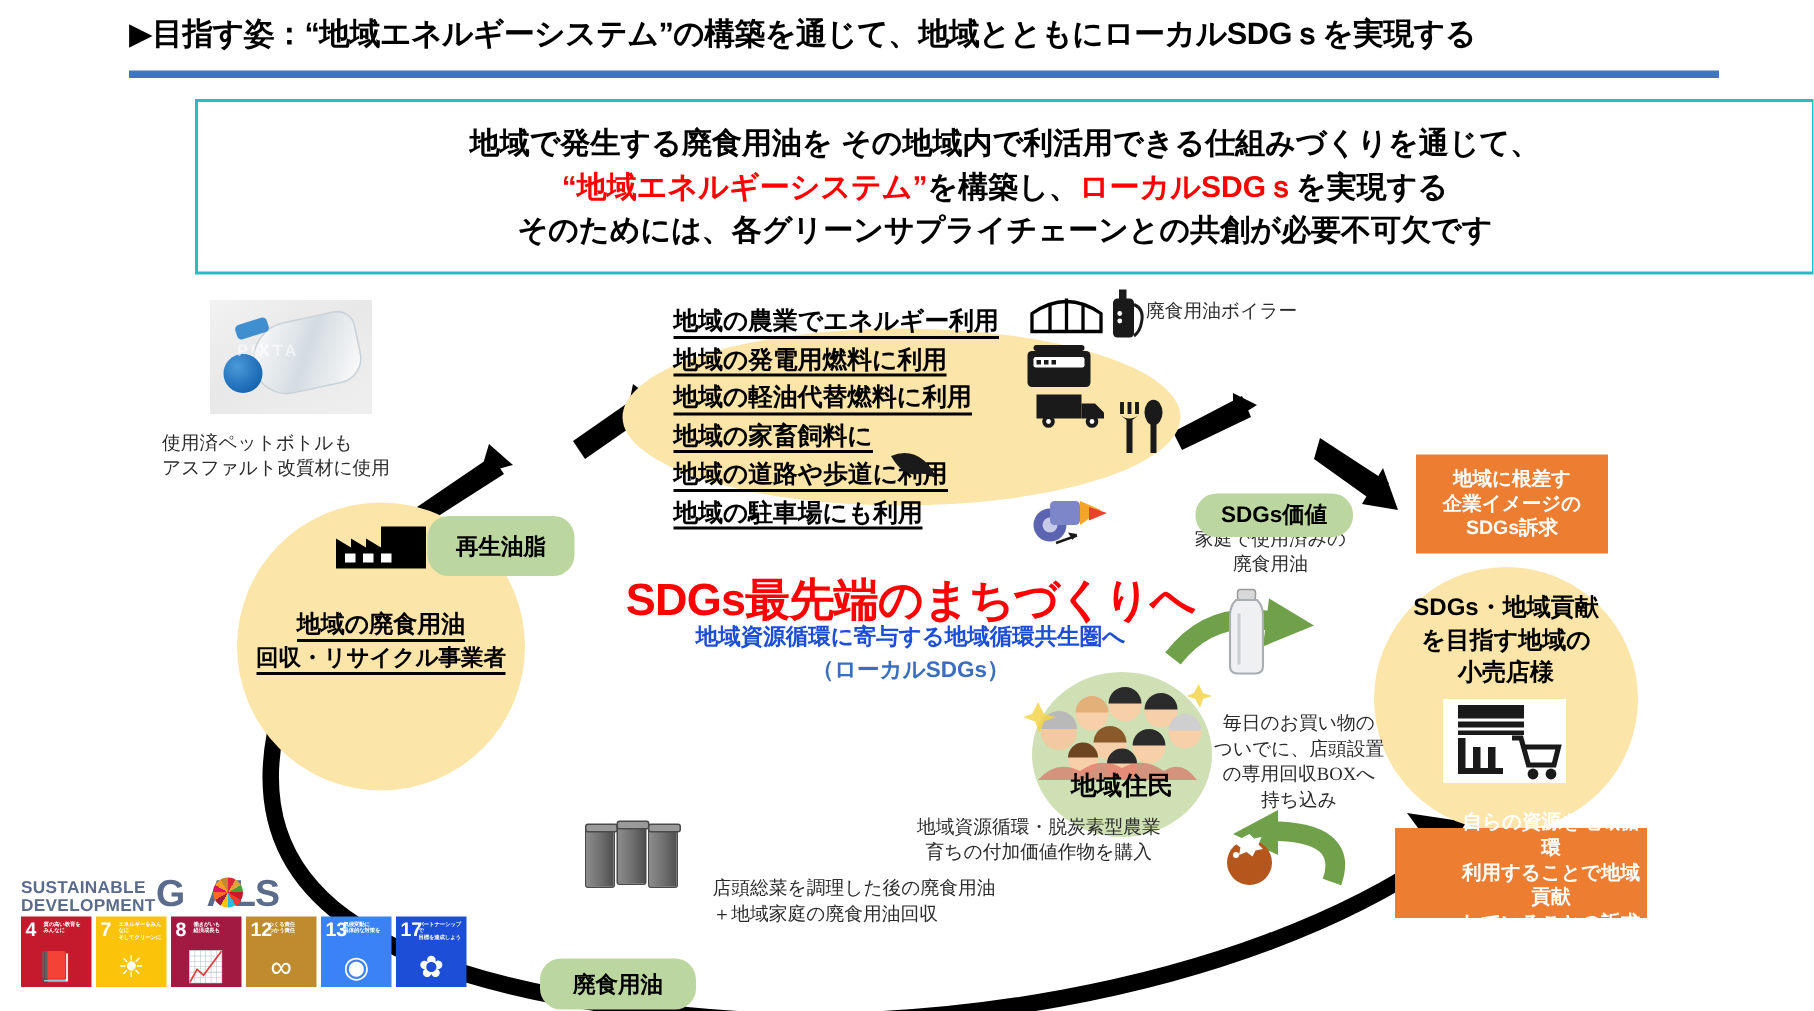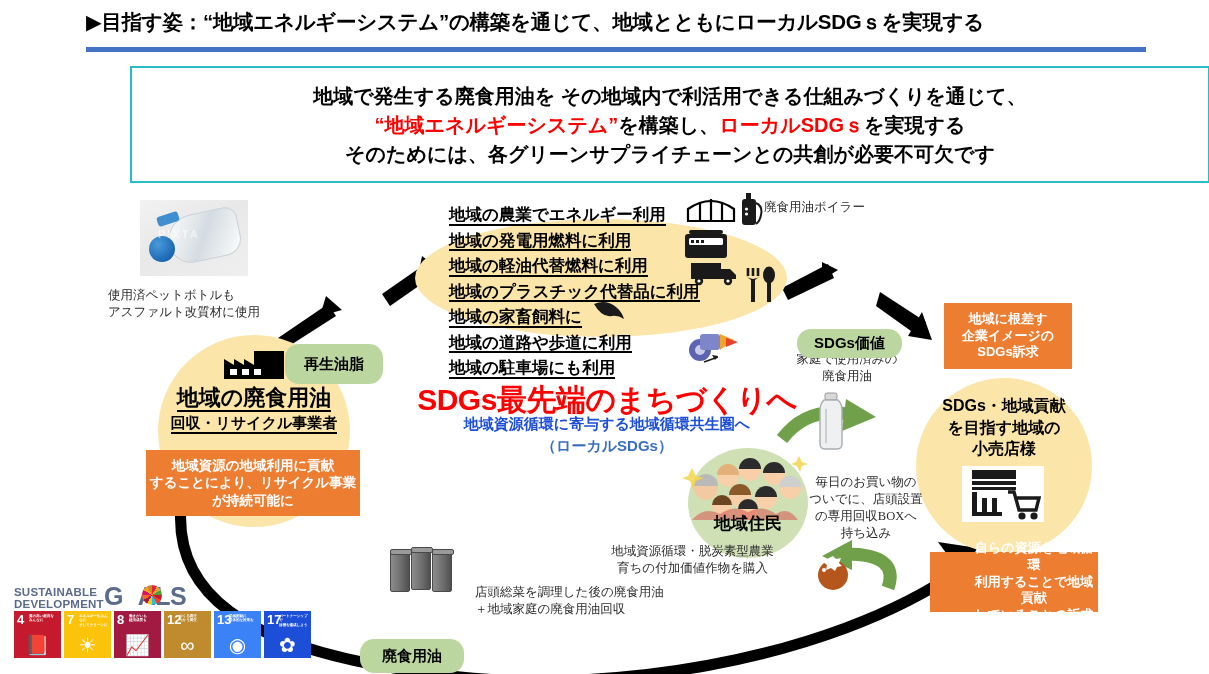--- a/index.html
+++ b/index.html
@@ -99,21 +99,21 @@
   }
 
   
   .circle-left{
     position:absolute; left:158px; top:335px; width:192px; height:192px;
     border-radius:50%; background:#FCE5A8;
   }
   .circle-left-txt{
     position:absolute; left:158px; top:385px; width:192px; text-align:center;
   }
-  .cl-l1{ font-size:22px; font-weight:700; color:#000; border-bottom:2px solid #000; display:inline-block; line-height:1.15;}
+  .cl-l1{ font-size:16px; font-weight:700; color:#000; border-bottom:2px solid #000; display:inline-block; line-height:1.15;margin-top:23px;}
   .cl-l2{ font-size:15px; font-weight:700; color:#000; border-bottom:2px solid #000; display:inline-block; line-height:1.2; margin-top:2px;}
   .factory-ico{ position:absolute; left:222px; top:345px; width:64px; height:36px; }
 
   
   .circle-right{
     position:absolute; left:916px; top:378px; width:176px; height:176px;
     border-radius:50%; background:#FCE5A8;
   }
   .circle-right-txt{
     position:absolute; left:912px; top:395px; width:184px; text-align:center;
@@ -235,21 +235,20 @@
   <div class="abs cap" style="left:108px; top:287px;">
     <div>使用済ペットボトルも</div>
     <div>アスファルト改質材に使用</div>
   </div>
 
   <div class="yellow-ellipse"></div>
   <div class="use-list">
     <span class="use-row"><span class="use-item">地域の農業でエネルギー利用</span></span>
     <span class="use-row"><span class="use-item">地域の発電用燃料に利用</span></span>
     <span class="use-row"><span class="use-item">地域の軽油代替燃料に利用</span></span>
-    <span class="use-row"><span class="use-item">地域のプラスチック代替品に利用</span></span>
     <span class="use-row"><span class="use-item">地域の家畜飼料に</span></span>
     <span class="use-row"><span class="use-item">地域の道路や歩道に利用</span></span>
     <span class="use-row"><span class="use-item">地域の駐車場にも利用</span></span>
   </div>
 
   <svg class="mini" style="left:686px;top:197px;width:50px;height:26px;">
     <path d="M2 24 L2 12 Q25 -4 48 12 L48 24 Z" fill="#fff" stroke="#000" stroke-width="2.2"></path>
     <line x1="14" y1="6" x2="14" y2="24" stroke="#000" stroke-width="2.2"></line>
     <line x1="25" y1="2" x2="25" y2="24" stroke="#000" stroke-width="2.2"></line>
     <line x1="36" y1="6" x2="36" y2="24" stroke="#000" stroke-width="2.2"></line>
@@ -312,25 +311,20 @@
     <path d="M2 34 L2 14 L12 20 L12 14 L22 20 L22 14 L32 20 L32 6 L62 6 L62 34 Z" fill="#000"></path>
     <rect x="8" y="24" width="7" height="6" fill="#fff"></rect>
     <rect x="20" y="24" width="7" height="6" fill="#fff"></rect>
     <rect x="32" y="24" width="7" height="6" fill="#fff"></rect>
   </svg>
   <div class="circle-left-txt">
     <div><span class="cl-l1">地域の廃食用油</span></div>
     <div><span class="cl-l2">回収・リサイクル事業者</span></div>
   </div>
 
-  <div class="orange-box ob-left">
-    <div>地域資源の地域利用に貢献</div>
-    <div>することにより、リサイクル事業</div>
-    <div>が持続可能に</div>
-  </div>
 
   <div class="circle-right"></div>
   <div class="circle-right-txt">
     <div>SDGs・地域貢献</div>
     <div>を目指す地域の</div>
     <div>小売店様</div>
   </div>
   <svg class="store-ico" viewBox="0 0 82 56">
     <rect x="10" y="4" width="44" height="9" fill="#1a1a1a"></rect>
     <rect x="10" y="15" width="44" height="4" fill="#1a1a1a"></rect>

